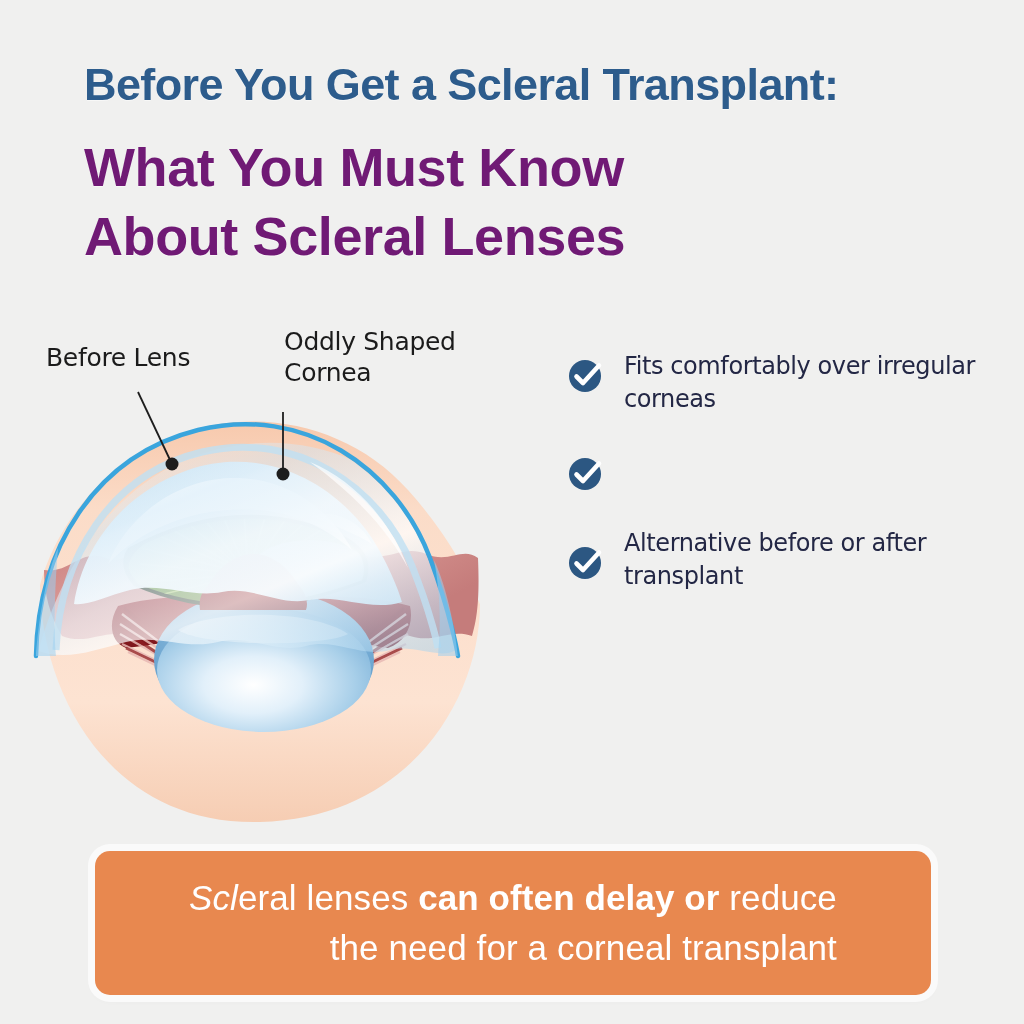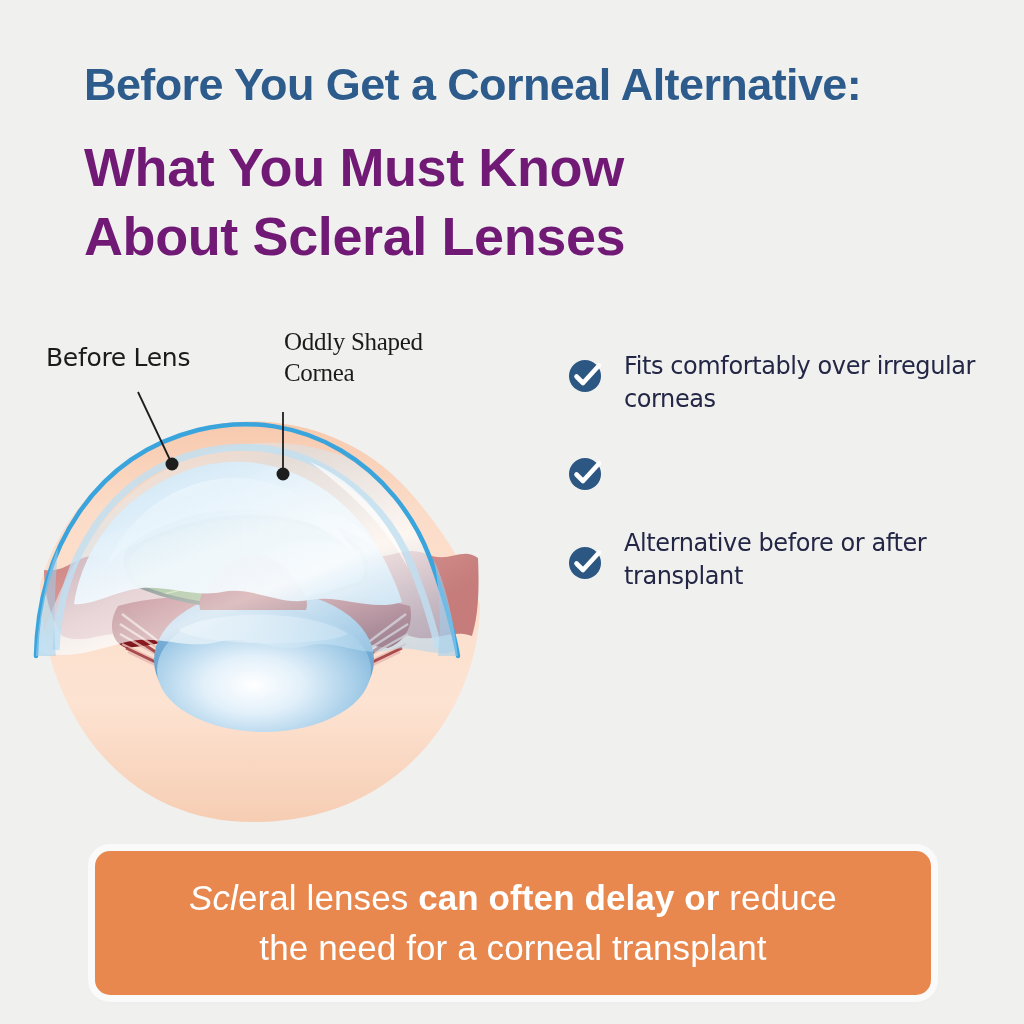--- a/index.html
+++ b/index.html
@@ -54,21 +54,21 @@
   
   .diagram-label {
     position: absolute;
     font-family: "DejaVu Sans", sans-serif;
     font-size: 25px;
     color: #1b1b1b;
     line-height: 1.22;
     letter-spacing: -0.3px;
   }
   #label-scleral-lens { left: 46px; top: 343px; white-space: nowrap; }
-  #label-odd-cornea   { left: 284px; top: 327px; width: 230px; font-family: Liberation Serif, serif; }
+  #label-odd-cornea   { left: 284px; top: 327px; width: 230px; }
   #label-odd-cornea .ln { display: block; }
 
   .leader-svg {
     position: absolute;
     left: 0; top: 0;
     width: 1024px; height: 1024px;
     pointer-events: none;
   }
 
   
@@ -114,41 +114,41 @@
     left: 95px;
     top: 851px;
     width: 836px;
     height: 144px;
     background: #e8884f;
     border-radius: 15px;
     box-shadow: 0 0 0 7px #fafafa, 0 3px 9px rgba(0,0,0,0.08);
     display: flex;
     align-items: center;
     justify-content: center;
-    text-align: center;
+    text-align: right;
   }
   #cta-text {
     font-family: "Liberation Sans Narrow", "Liberation Sans", sans-serif;
     font-size: 35px;
     line-height: 1.42;
     color: #ffffff;
     letter-spacing: 0.1px;
     padding: 0 26px;
   }
   #cta-text .ln { display: block; }
   #cta-text .it { font-style: italic; }
   #cta-text .bd { font-weight: bold; }
 </style>
 </head>
 <body>
 
 <div id="canvas">
 
   <div class="headline-block">
-    <div class="headline-top">Before You Get a Corneal Alternative:</div>
+    <div class="headline-top">Before You Get a Scleral Transplant:</div>
     <div class="headline-sub">
       <span class="ln">What You Must Know</span>
       <span class="ln">About Scleral Lenses</span>
     </div>
   </div>
 
   <svg id="eye-figure" viewBox="0 0 540 430">
     <defs>
       <linearGradient id="gScleraBody" x1="0" y1="0" x2="0" y2="1">
         <stop offset="0%" stop-color="#f7c9ad"></stop>

